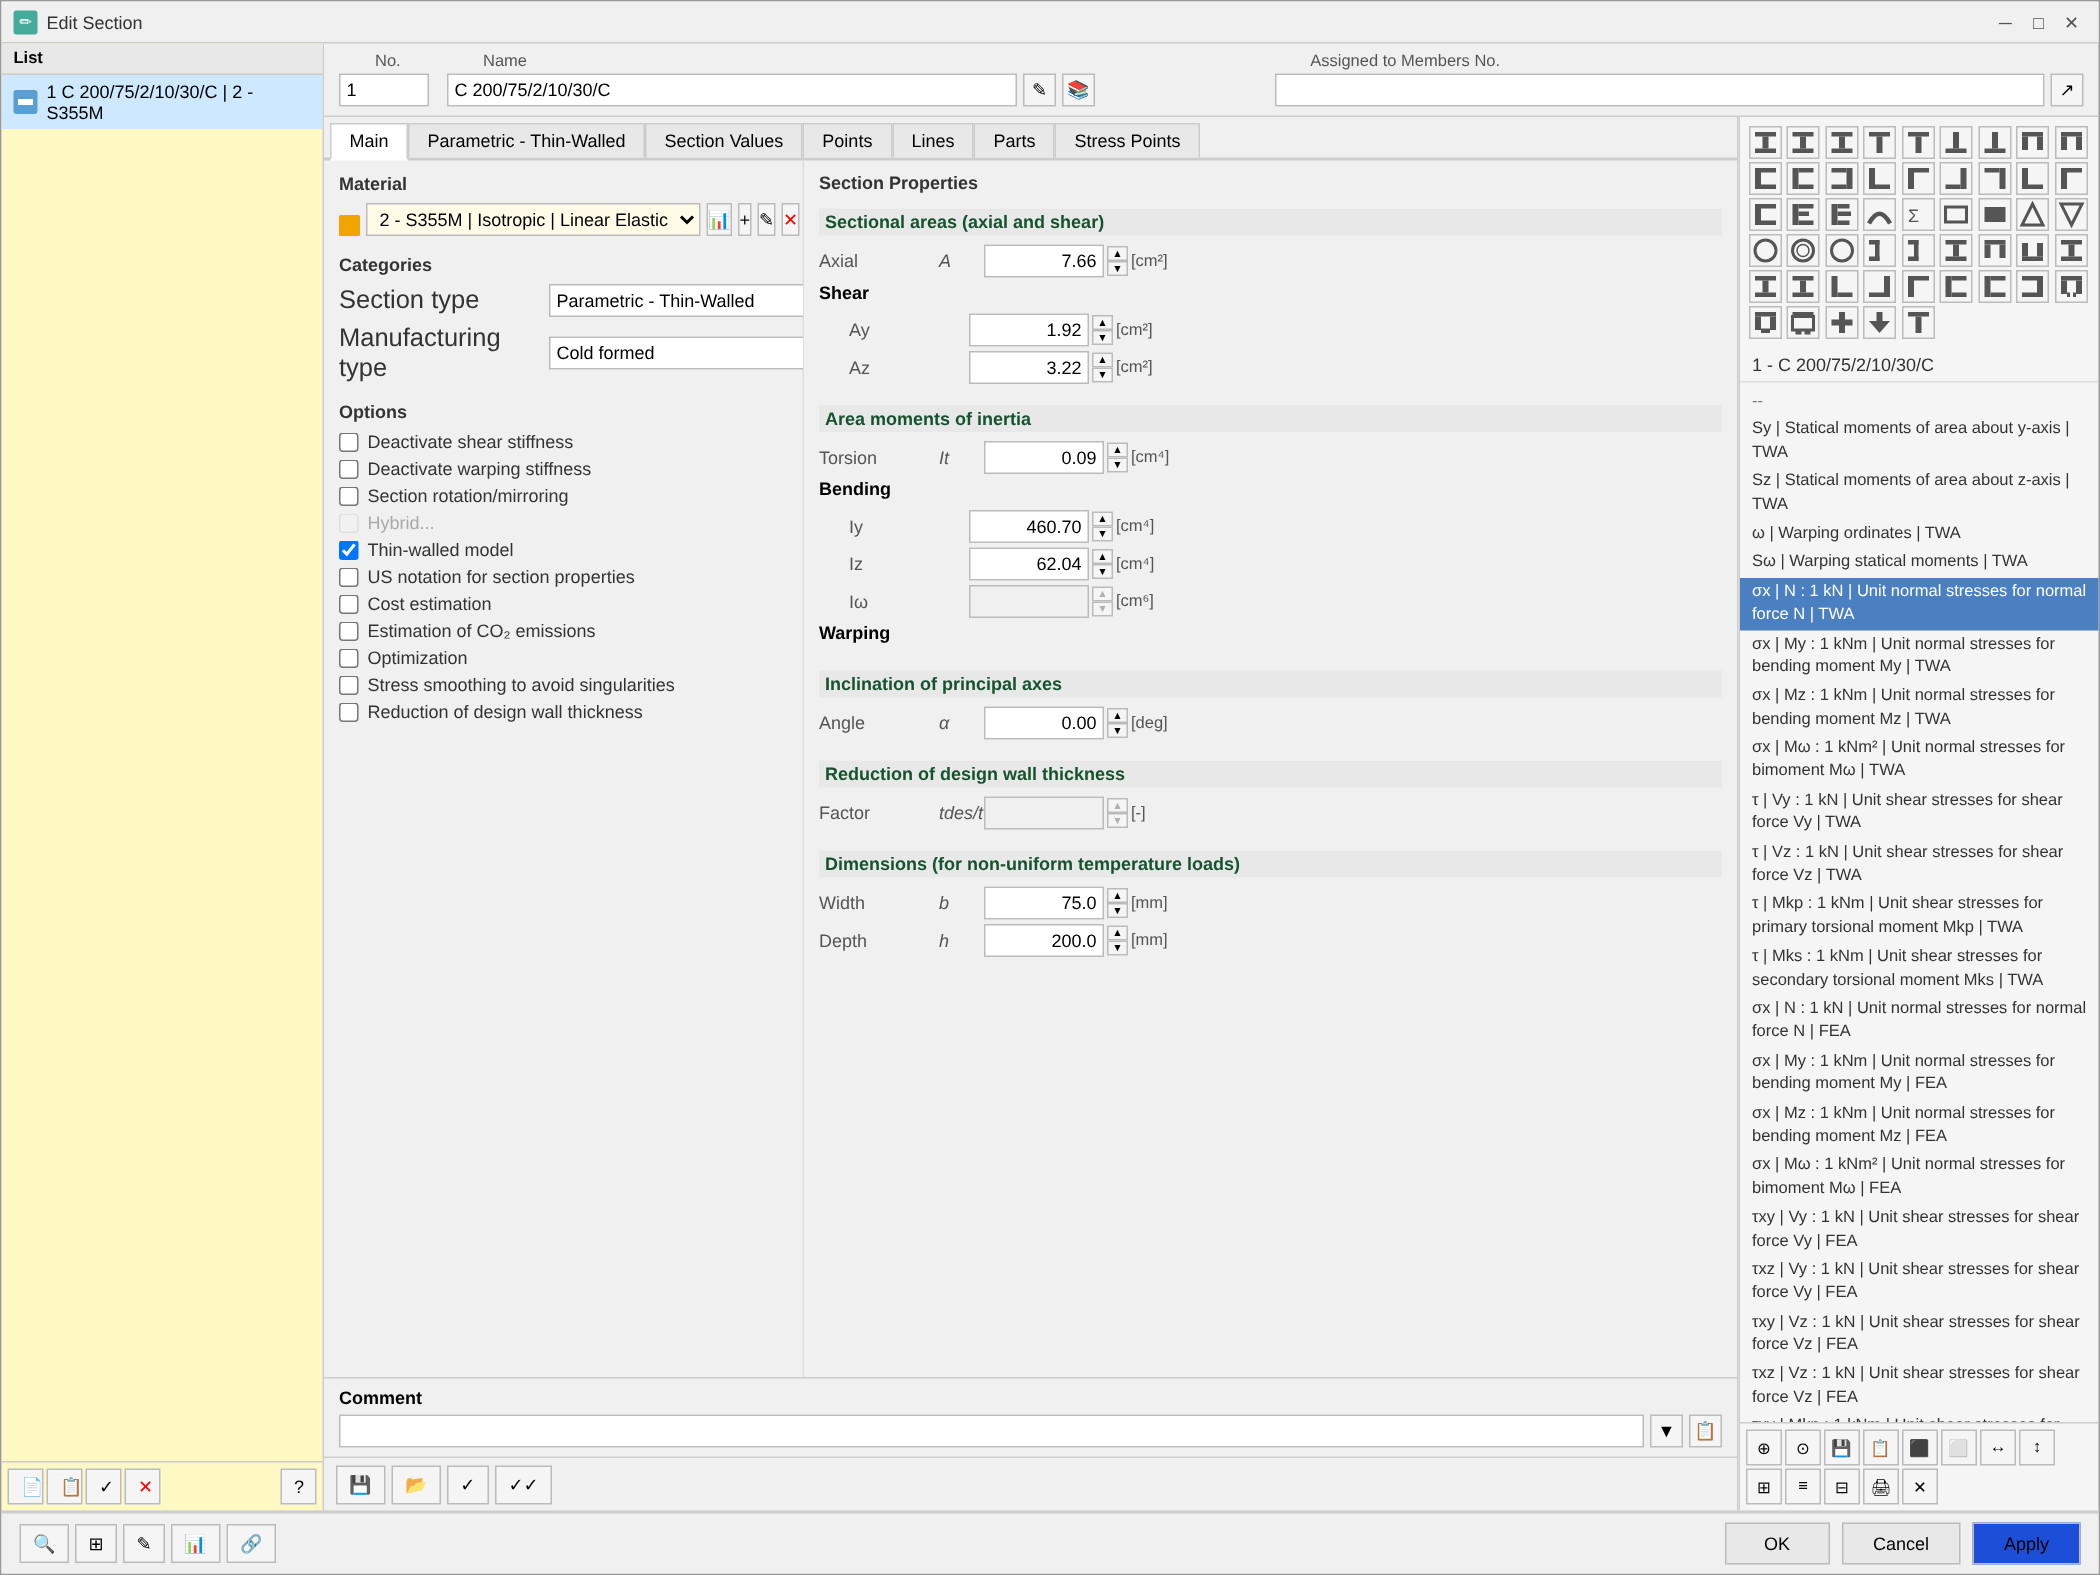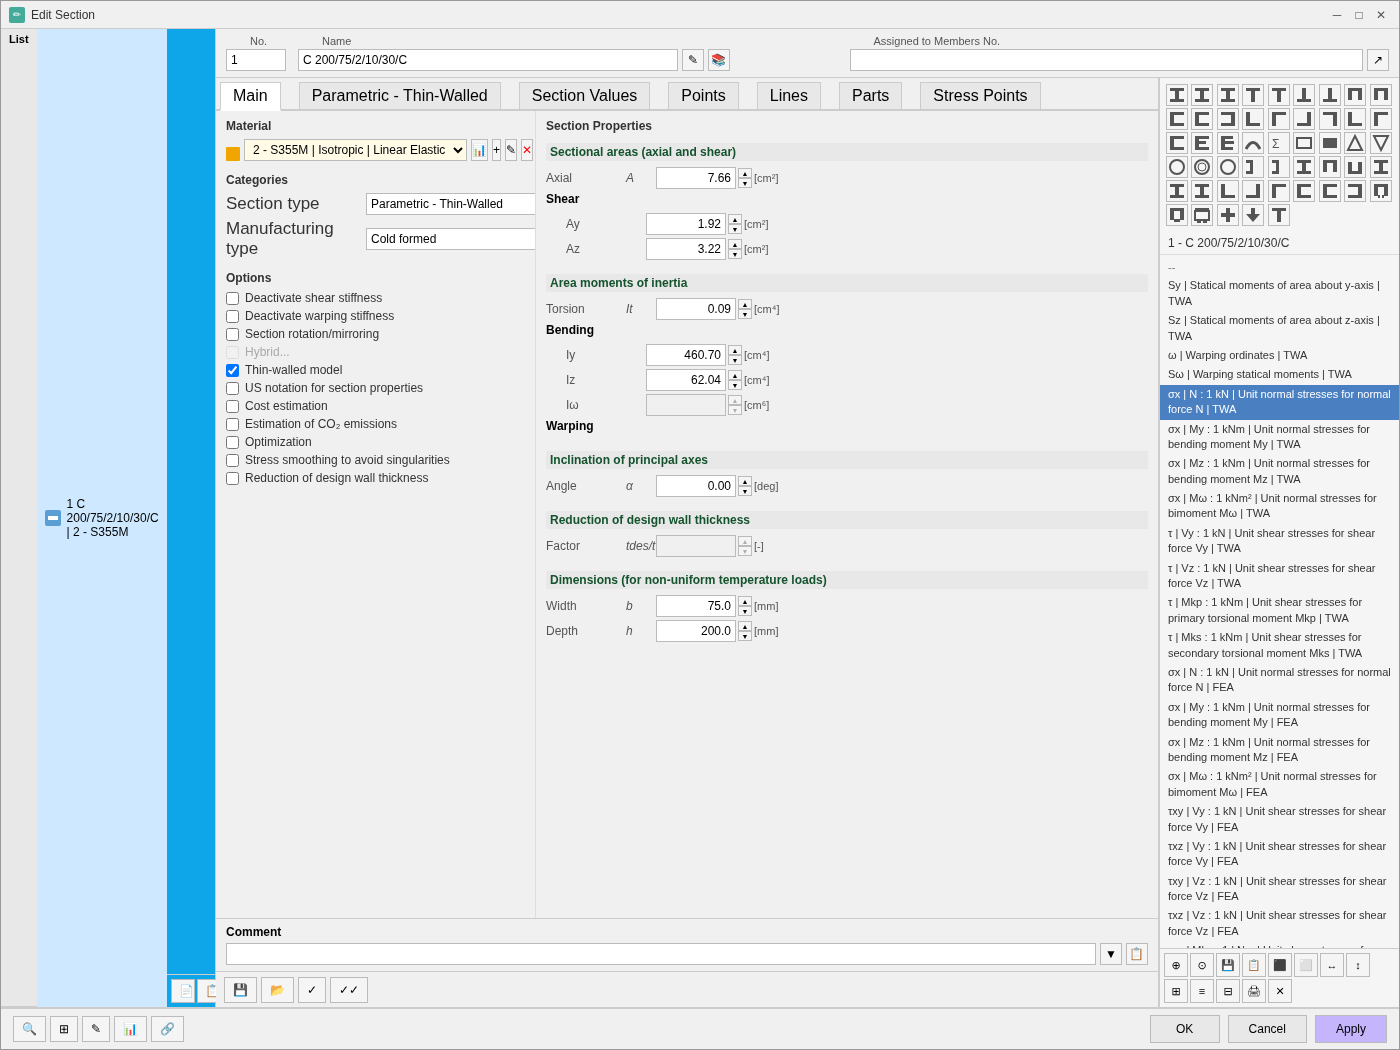--- a/index.html
+++ b/index.html
@@ -10,21 +10,21 @@
     .title-bar { background: #f0f0f0; border-bottom: 1px solid #ccc; padding: 4px 8px; display: flex; align-items: center; justify-content: space-between; height: 28px; }
     .title-bar-left { display: flex; align-items: center; gap: 6px; }
     .title-bar-icon { width: 16px; height: 16px; background: #4a9; border-radius: 2px; display: flex; align-items: center; justify-content: center; color: white; font-size: 10px; }
     .title-bar-title { font-size: 12px; color: #333; }
     .title-bar-controls { display: flex; gap: 2px; }
     .tb-btn { width: 20px; height: 20px; border: none; background: transparent; cursor: pointer; display: flex; align-items: center; justify-content: center; font-size: 12px; color: #555; }
     
     .main-content { display: flex; flex: 1; overflow: hidden; }
     
     
-    .sidebar { width: 215px; background: #0ea5e9; border-right: 1px solid #ccc; display: flex; }
+    .sidebar { width: 215px; background: #fef9c3; border-right: 1px solid #ccc; display: flex; flex-direction: column; }
     .sidebar-header { background: #e8e8e8; padding: 4px 8px; font-weight: bold; font-size: 11px; border-bottom: 1px solid #ccc; }
     .sidebar-item { padding: 4px 8px; display: flex; align-items: center; gap: 6px; cursor: pointer; }
     .sidebar-item.active { background: #cde8ff; }
     .sidebar-item-icon { width: 16px; height: 16px; background: #5a9fd4; border-radius: 2px; flex-shrink: 0; display: flex; align-items: center; justify-content: center; }
     .sidebar-toolbar { display: flex; gap: 2px; padding: 4px; border-top: 1px solid #ccc; margin-top: auto; }
     .sidebar-toolbar button { width: 24px; height: 24px; border: 1px solid #bbb; background: #f5f5f5; cursor: pointer; font-size: 10px; }
     
     
     .center-panel { flex: 1; display: flex; flex-direction: column; border-right: 1px solid #ccc; overflow: hidden; }
     
@@ -33,21 +33,21 @@
     .field-label { font-size: 11px; color: #555; margin-bottom: 2px; padding-left: 24px; }
     .no-input { width: 60px; }
     .name-input-wrap { display: flex; align-items: center; gap: 4px; }
     .name-input { width: 280px; }
     input[type=text], input[type=number] { border: 1px solid #bbb; padding: 2px 4px; height: 22px; font-size: 12px; background: white; }
     input:read-only { background: #f5f5f5; }
     .icon-btn { width: 22px; height: 22px; border: 1px solid #bbb; background: #f5f5f5; cursor: pointer; display: flex; align-items: center; justify-content: center; font-size: 12px; }
     
     
     .tabs { display: flex; border-bottom: 2px solid #ccc; padding: 0 4px; background: #f0f0f0; }
-    .tab { padding: 4px 12px; border: 1px solid #ccc; border-bottom: none; background: #e8e8e8; cursor: pointer; font-size: 16px; margin-right: 18px; margin-top: 4px; }
+    .tab { padding: 4px 12px; border: 1px solid #ccc; border-bottom: none; background: #e8e8e8; cursor: pointer; font-size: 12px; margin-right: 0; margin-top: 4px; }
     .tab.active { background: white; border-bottom: 2px solid white; margin-bottom: -2px; }
     
     
     .content-area { display: flex; flex: 1; overflow: hidden; }
     
     
     .left-content { width: 320px; padding: 8px 10px; border-right: 1px solid #ddd; overflow-y: auto; }
     
     .section-group { margin-bottom: 12px; }
     .section-group-title { font-weight: bold; font-size: 12px; margin-bottom: 6px; color: #333; }
@@ -114,21 +114,21 @@
     .right-bottom-btn { width: 24px; height: 24px; border: 1px solid #bbb; background: #f5f5f5; cursor: pointer; display: flex; align-items: center; justify-content: center; font-size: 11px; }
     
     
     .footer { display: flex; align-items: center; justify-content: space-between; padding: 6px 12px; border-top: 2px solid #ccc; background: #f0f0f0; }
     .footer-left { display: flex; gap: 4px; }
     .footer-btn { height: 26px; padding: 0 8px; border: 1px solid #bbb; background: #f5f5f5; cursor: pointer; font-size: 12px; }
     .footer-right { display: flex; gap: 8px; }
     .action-btn { height: 28px; padding: 0 20px; border: 1px solid #bbb; background: #e8e8e8; cursor: pointer; font-size: 12px; }
     .action-btn.ok { min-width: 70px; }
     .action-btn.cancel { min-width: 70px; }
-    .action-btn.apply { min-width: 70px; background: #c4b5fd; }
+    .action-btn.apply { min-width: 70px; background: #1d4ed8; }
     
     
     .prop-indent { padding-left: 20px; }
   </style>
 </head>
 <body>
 
 <div class="window">
 
   <div class="title-bar">

